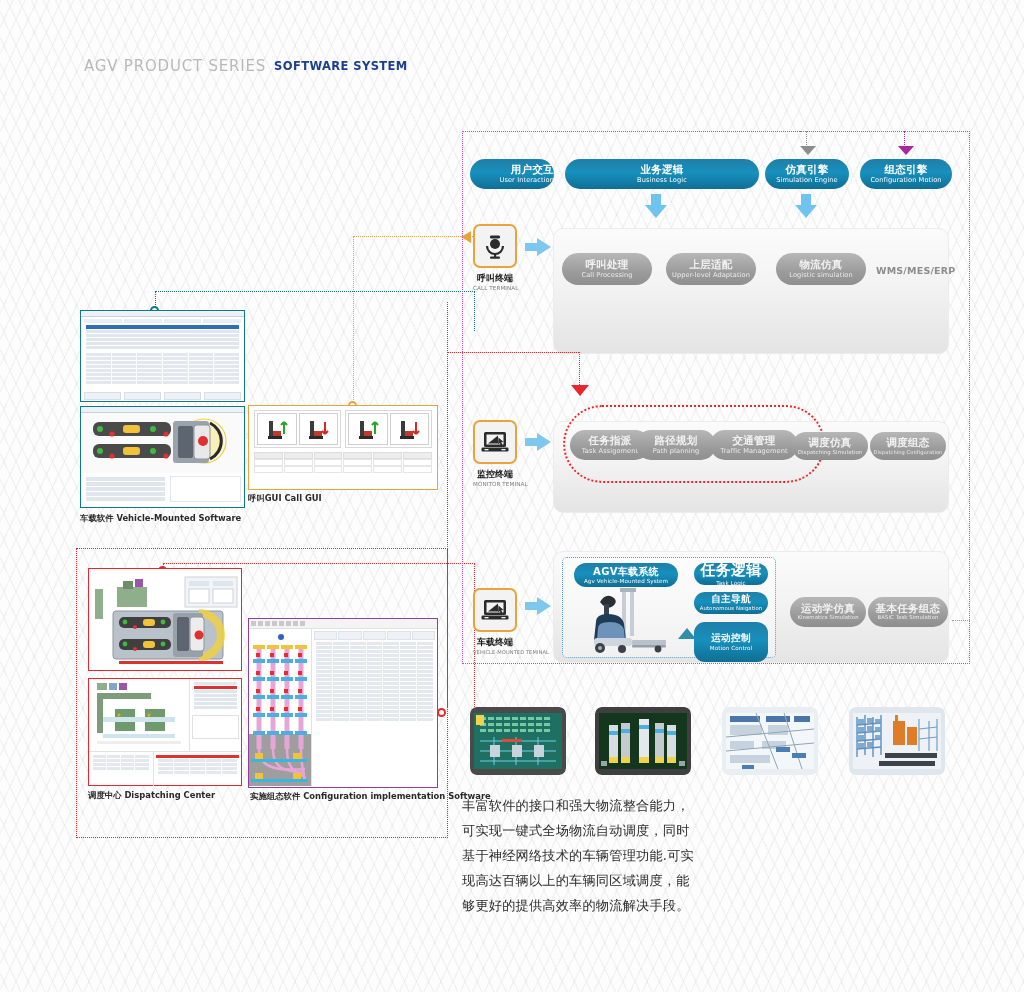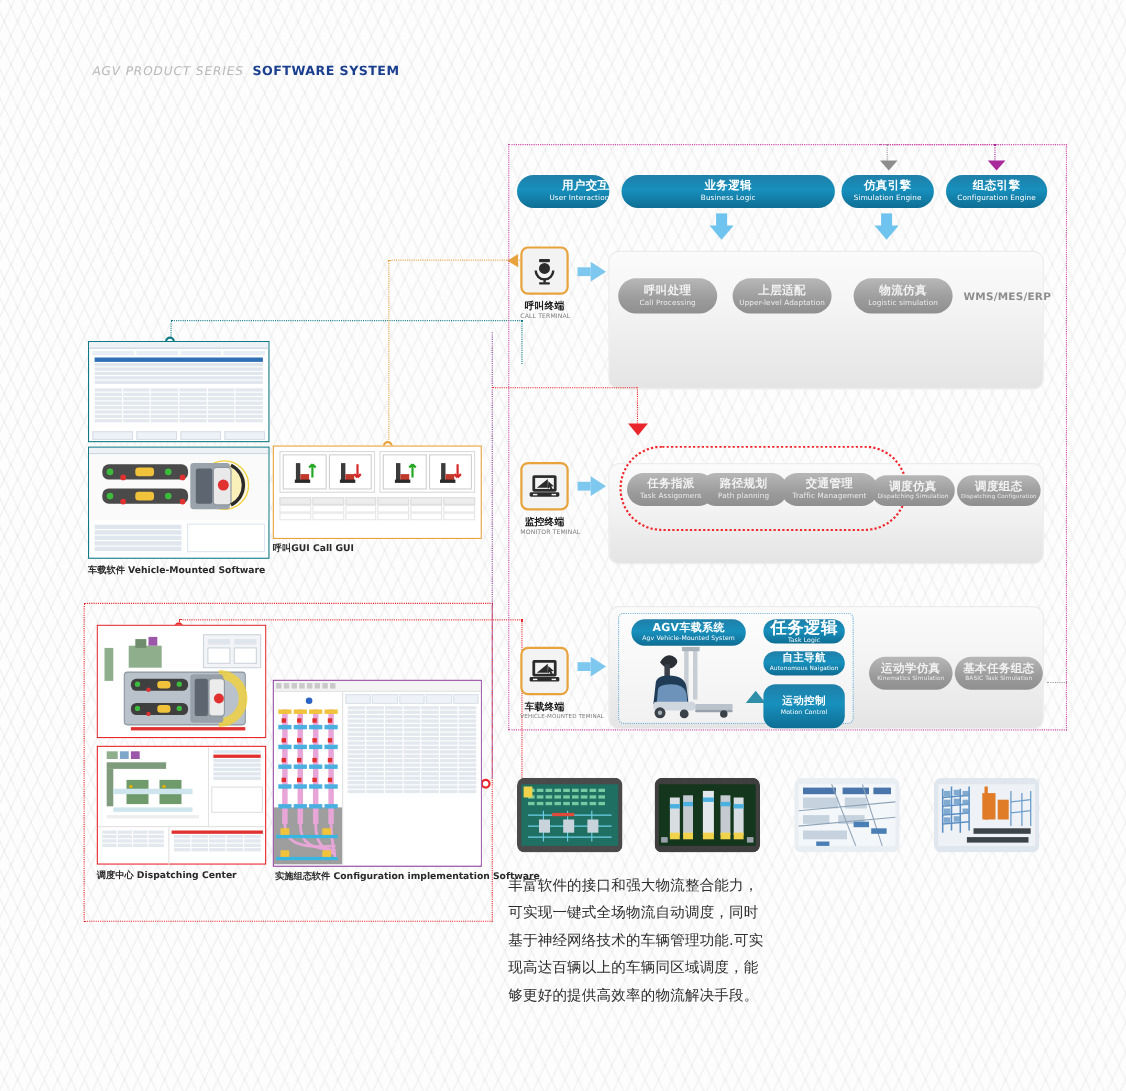--- a/index.html
+++ b/index.html
@@ -22,21 +22,21 @@
   .layer{position:absolute;inset:0;}
 
   
   #header{position:absolute;left:84px;top:55px;}
   .h-row1{display:flex;align-items:center;}
   .h-cn{font-size:25px;font-weight:bold;color:#1b3f8f;letter-spacing:.5px;
         font-family:"DejaVu Sans","Liberation Sans",sans-serif;}
   .h-badge{background:#1b3f8f;color:#fff;font-size:17px;font-weight:bold;
            padding:4px 13px 5px;margin-left:10px;letter-spacing:1px;}
   .h-row2{display:flex;align-items:center;margin-top:2px;}
-  .h-en{font-size:11px;color:#b9b9b9;letter-spacing:.8px;font-style:italic;}
+  .h-en{font-size:15px;color:#b9b9b9;letter-spacing:.8px;}
   .h-en2{font-size:11.5px;color:#1b3f8f;font-weight:bold;letter-spacing:.4px;margin-left:8px;}
 
   
   .shot{position:absolute;background:#fff;overflow:hidden;}
   .cap{position:absolute;font-size:8.4px;color:#2a2a2a;white-space:nowrap;font-weight:bold;}
   .cap .en{font-weight:bold;text-align:center;}
 
   
   #g-teal{position:absolute;left:80px;top:310px;width:165px;height:200px;}
   .tealbox{border:1.6px solid #0f7a85;box-sizing:border-box;background:#fff;}
@@ -773,21 +773,21 @@
 <div class="pill blue" style="position:absolute;left:565px;top:159px;width:194px;height:30px;">
   <div class="cn">业务逻辑</div>
   <div class="en">Business Logic</div>
 </div>
 <div class="pill blue" style="position:absolute;left:765px;top:159px;width:84px;height:30px;">
   <div class="cn">仿真引擎</div>
   <div class="en">Simulation Engine</div>
 </div>
 <div class="pill blue" style="position:absolute;left:860px;top:159px;width:92px;height:30px;">
   <div class="cn">组态引擎</div>
-  <div class="en">Configuration Engine</div>
+  <div class="en">Configuration Motion</div>
 </div>
 
 <div class="tri-small" style="left:800px;top:146px;border-top-color:#8d8d8d;"></div>
 <div class="tri-small" style="left:898px;top:146px;border-top-color:#a8279a;"></div>
 <div style="position:absolute;left:806px;top:131px;width:0;border-left:1.4px dotted #8d8d8d;height:16px;"></div>
 <div style="position:absolute;left:904px;top:131px;width:0;border-left:1.4px dotted #a8279a;height:16px;"></div>
 
 <div class="arrow-d-tail" style="left:651px;top:194px;height:12px;"></div>
 <div class="arrow-d" style="left:645px;top:205px;"></div>
 <div class="arrow-d-tail" style="left:801px;top:194px;height:12px;"></div>

